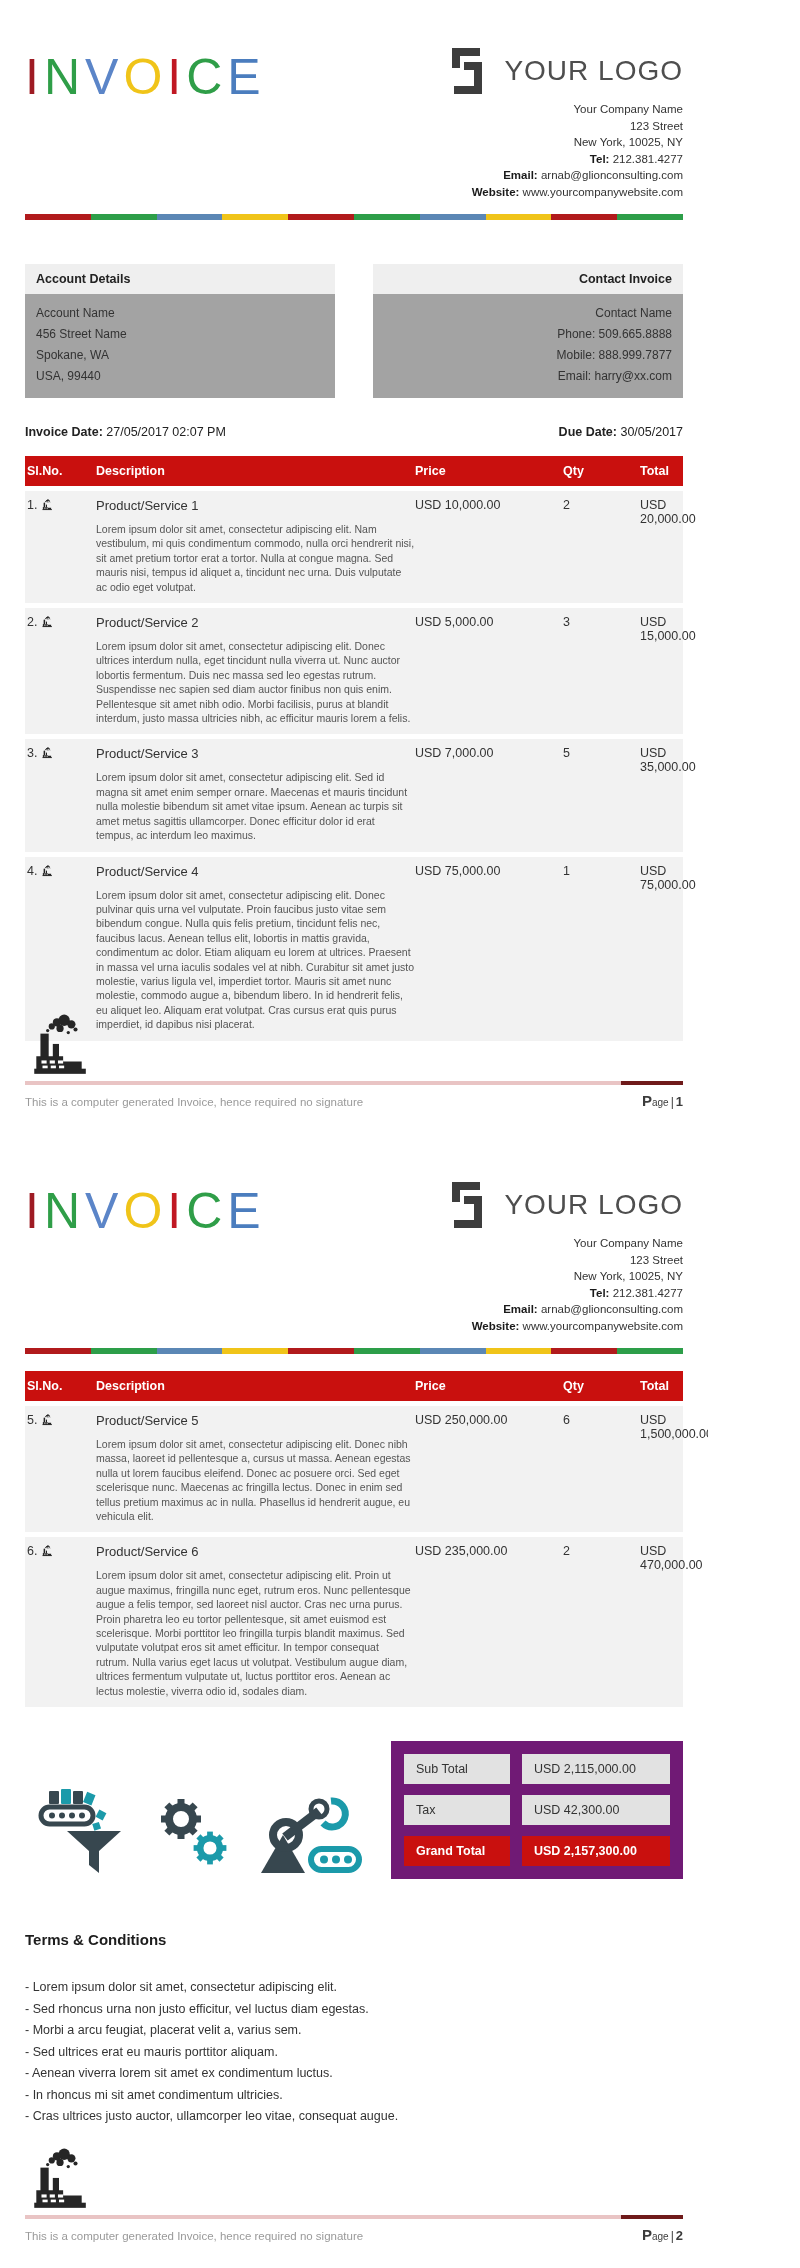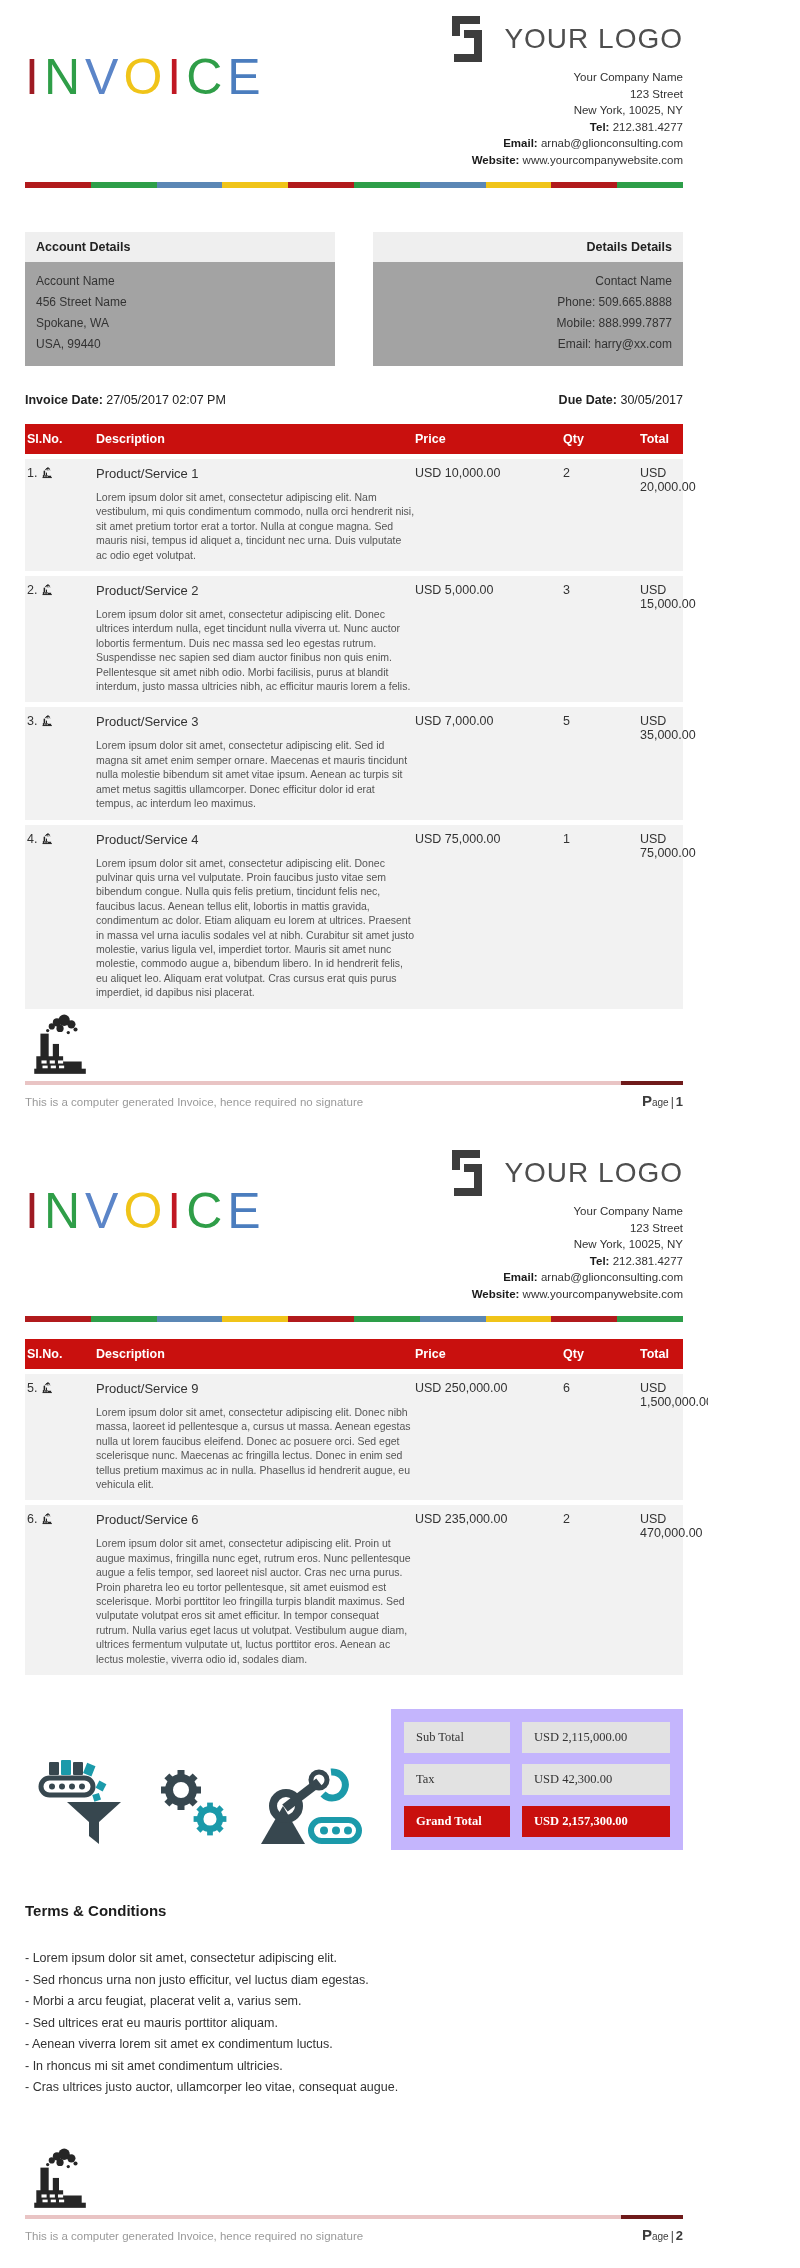--- a/index.html
+++ b/index.html
@@ -5,21 +5,21 @@
   * { margin:0; padding:0; box-sizing:border-box; }
   html,body { background:#fff; }
   body { width:800px; margin:0 auto; font-family:"Liberation Sans", sans-serif; color:#333; }
   .page { position:relative; width:708px; height:1134px; overflow:hidden; background:#fff; }
   .inner { padding:0 25px; }
 
   
   .hdr { display:flex; justify-content:space-between; padding:16px 25px 0 25px; }
   .invoice-title { margin-top:36px; font-size:50px; letter-spacing:5px; font-weight:400; line-height:1; }
   .hdr-right { text-align:right; }
-  .logo-row { display:flex; align-items:center; justify-content:flex-end; gap:20px; }
+  .logo-row { display:flex; align-items:center; justify-content:flex-end; gap:20px;margin-top:32px; }
   .logo-text { font-size:28px; color:#4e4e4e; letter-spacing:1px; }
   .company-lines { margin-top:7px; font-size:11.5px; line-height:16.5px; color:#333; }
   .company-lines b { color:#1a1a1a; }
 
   .stripe { display:flex; height:6px; margin:14px 25px 0 25px; }
   .stripe > div { flex:1; }
 
   
   .details-row { display:flex; justify-content:space-between; margin-top:44px; }
   .dbox { width:310px; }
@@ -39,21 +39,21 @@
   .c-body { margin-top:9px; font-size:10.5px; line-height:14.4px; color:#555; }
   .c-price { font-size:12.5px; }
   .c-qty { padding-left:8px; font-size:12.5px; }
   .c-total { padding-right:2px; font-size:12.5px; }
   .t-head .c-total { padding-right:2px; }
   .mini-factory { width:12px; height:12px; margin-top:1px; color:#222; }
 
   
   .sum-row { display:flex; justify-content:space-between; align-items:flex-end; margin-top:34px; }
   .mach-icons { display:flex; align-items:flex-end; gap:14px; padding-left:8px; }
-  .totals { width:292px; background:#c4b5fd; padding:13px 13px;font-family:Liberation Serif, serif; }
+  .totals { width:292px; background:#701a75; padding:13px 13px; }
   .tot-row { display:flex; gap:12px; margin-top:11px; }
   .tot-row:first-child { margin-top:0; }
   .tot-label { flex:1; background:#e2e2e2; padding:8px 12px; font-size:12.5px; color:#333; }
   .tot-value { width:148px; background:#e2e2e2; padding:8px 12px; font-size:12.5px; color:#333; }
   .tot-row.grand .tot-label, .tot-row.grand .tot-value { background:#c9100e; color:#fff; font-weight:bold; }
 
   
   .terms { margin-top:52px; }
   .terms-title { font-size:15px; font-weight:bold; color:#1d1d1d; }
   .terms-list { margin-top:29px; font-size:12.5px; line-height:21.5px; color:#333; }
@@ -154,21 +154,21 @@
       <div class="dbox">
         <div class="dbox-head">Account Details</div>
         <div class="dbox-body">
             <div>Account Name</div>
             <div>456 Street Name</div>
             <div>Spokane, WA</div>
             <div>USA, 99440</div>
           </div>
       </div>
       <div class="dbox right">
-        <div class="dbox-head">Details Details</div>
+        <div class="dbox-head">Contact Invoice</div>
         <div class="dbox-body">
             <div>Contact Name</div>
             <div>Phone: 509.665.8888</div>
             <div>Mobile: 888.999.7877</div>
             <div>Email: harry@xx.com</div>
           </div>
       </div>
     </div>
 
     <div class="dates-row">
@@ -311,21 +311,21 @@
       </div>
 
       <div class="t-row">
         <div class="c-sl">
             <span>5.</span>
             <svg class="mini-factory" viewBox="0 0 64 64" fill="currentColor">
               <use href="#factory-shape"></use>
             </svg>
           </div>
         <div class="c-desc">
-            <div class="c-name">Product/Service 9</div>
+            <div class="c-name">Product/Service 5</div>
             <div class="c-body">Lorem ipsum dolor sit amet, consectetur adipiscing elit. Donec nibh massa, laoreet id pellentesque a, cursus ut massa. Aenean egestas nulla ut lorem faucibus eleifend. Donec ac posuere orci. Sed eget scelerisque nunc. Maecenas ac fringilla lectus. Donec in enim sed tellus pretium maximus ac in nulla. Phasellus id hendrerit augue, eu vehicula elit.</div>
           </div>
         <div class="c-price">USD 250,000.00</div>
         <div class="c-qty">6</div>
         <div class="c-total">USD 1,500,000.00</div>
       </div>
 
       <div class="t-row">
         <div class="c-sl">
             <span>6.</span>

